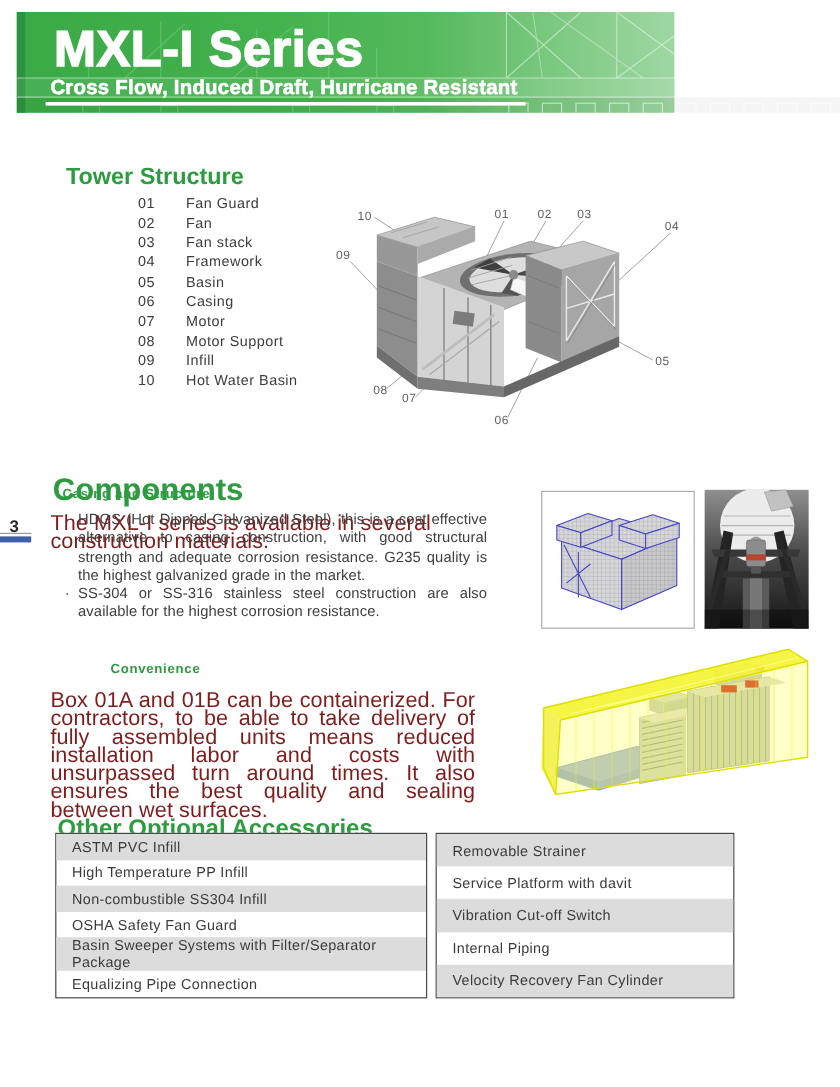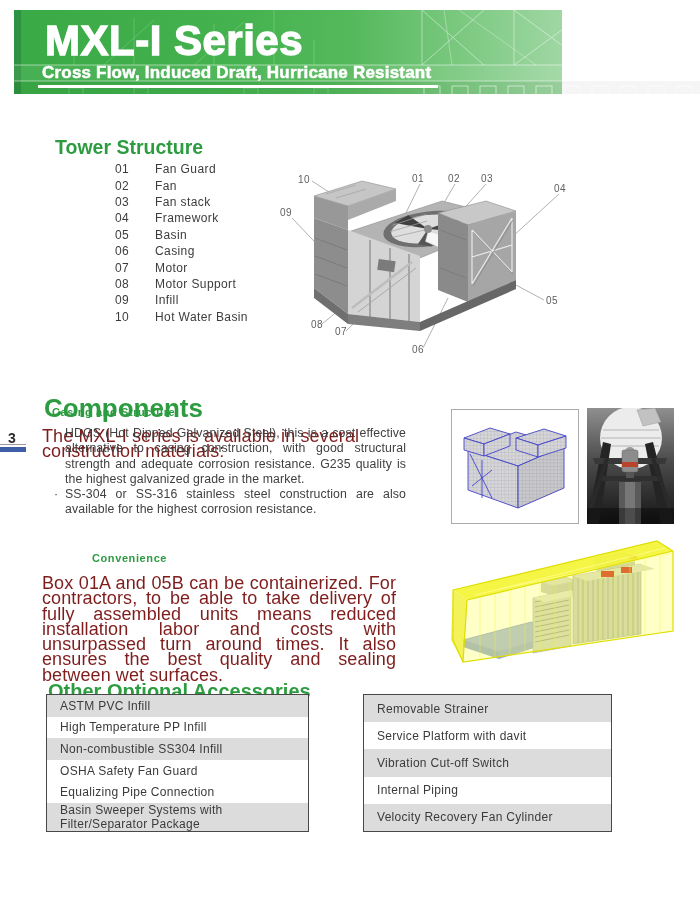--- a/index.html
+++ b/index.html
@@ -55,21 +55,21 @@
   
   .fig{position:absolute;}
   #fig-cad{left:411px;top:393px;width:128px;height:115px;border:1px solid #ababab;background:#fff;box-sizing:border-box;}
   #fig-photo{left:547px;top:392px;width:87px;height:116px;}
   #fig-container{left:405px;top:518px;width:235px;height:140px;}
   .fig svg{display:block;width:100%;height:100%;}
 
   
   .acc-table{position:absolute;top:694px;height:138px;border:1.5px solid #484848;box-sizing:border-box;
              display:flex;flex-direction:column;background:#fff;}
-  #acc-left{left:46px;width:263px;}
+  #acc-left{left:46px;width:310px;}
   #acc-right{left:363px;width:249px;}
   .acc-row{flex:1;display:flex;align-items:center;padding-left:13px;font-size:12px;color:#3b3b3b;
            letter-spacing:0.3px;}
   .acc-row.gray{background:var(--table-row-gray,#dcdcdc);}
 </style>
 </head>
 <body>
 
 <div class="page">
 
@@ -236,21 +236,21 @@
     <div class="bullet">
       <span class="marker">·</span>
       <span>HDGS (Hot Dipped Galvanized Steel), this is a cost effective alternative to casing construction, with good structural strength and adequate corrosion resistance. G235 quality is the highest galvanized grade in the market.</span>
     </div>
     <div class="bullet">
       <span class="marker">·</span>
       <span>SS-304 or SS-316 stainless steel construction are also available for the highest corrosion resistance.</span>
     </div>
   </div>
   <h3 class="h3" id="h-convenience">Convenience</h3>
-  <p class="body-text" id="conv-text">Box 01A and 05B can be containerized.  For contractors, to be able to take delivery of fully assembled units means reduced installation labor and costs with unsurpassed turn around times. It also ensures the best quality and sealing between wet surfaces.</p>
+  <p class="body-text" id="conv-text">Box 01A and 01B can be containerized.  For contractors, to be able to take delivery of fully assembled units means reduced installation labor and costs with unsurpassed turn around times. It also ensures the best quality and sealing between wet surfaces.</p>
 
   <figure class="fig" id="fig-cad">
     <svg viewBox="0 0 126 113">
       <defs>
         <pattern id="mesh" width="3.5" height="3.5" patternUnits="userSpaceOnUse">
           <rect width="3.5" height="3.5" fill="#d6d6d6"></rect>
           <path d="M0 0H3.5 M0 0V3.5" stroke="#9a9ab6" stroke-width="0.45" fill="none"></path>
         </pattern>
       </defs>
       <g stroke="#4343c8" stroke-width="0.9" stroke-linejoin="round">
@@ -327,22 +327,22 @@
       <path d="M8,56 L212,7 L228,17 L228,97 L18,128 L8,106 Z M22,66 L228,17 M22,66 L18,128" fill="none" stroke="#dede00" stroke-width="1.2"></path>
     </svg>
   </figure>
 
   <h2 class="h2" id="h-accessories">Other Optional Accessories</h2>
   <div class="acc-table" id="acc-left">
       <div class="acc-row gray">ASTM PVC Infill</div>
       <div class="acc-row white">High Temperature PP Infill</div>
       <div class="acc-row gray">Non-combustible SS304 Infill</div>
       <div class="acc-row white">OSHA Safety Fan Guard</div>
+      <div class="acc-row gray">Basin Sweeper Systems with Filter/Separator Package</div>
       <div class="acc-row white">Equalizing Pipe Connection</div>
-      <div class="acc-row gray">Basin Sweeper Systems with Filter/Separator Package</div>
     </div>
   <div class="acc-table" id="acc-right">
       <div class="acc-row gray">Removable Strainer</div>
       <div class="acc-row white">Service Platform with davit</div>
       <div class="acc-row gray">Vibration Cut-off Switch</div>
       <div class="acc-row white">Internal Piping</div>
       <div class="acc-row gray">Velocity Recovery Fan Cylinder</div>
     </div>
 
 </div>

